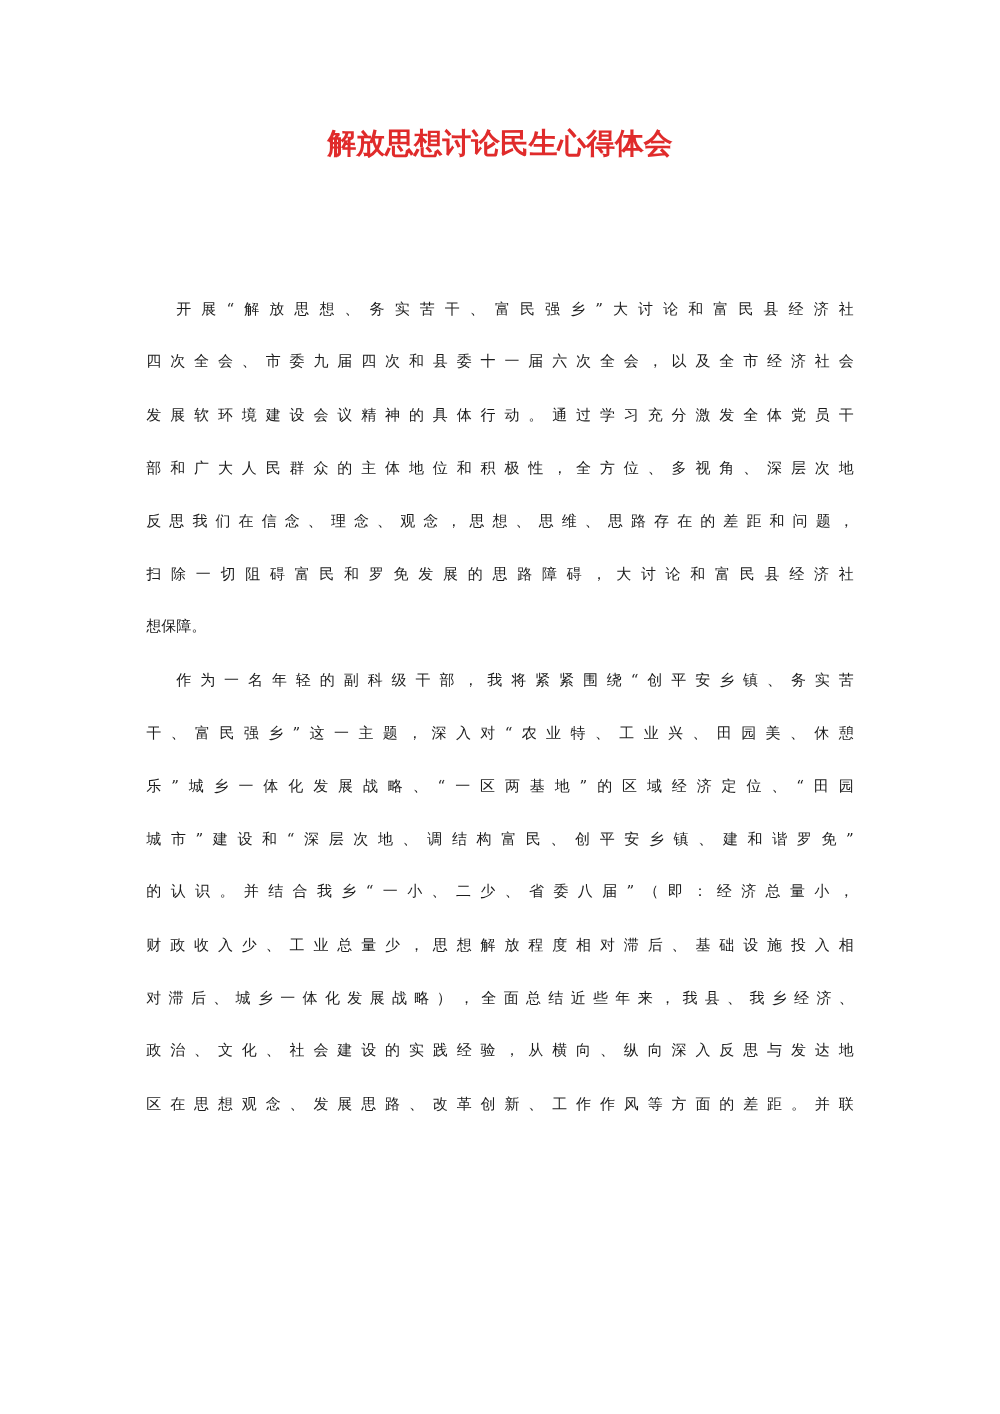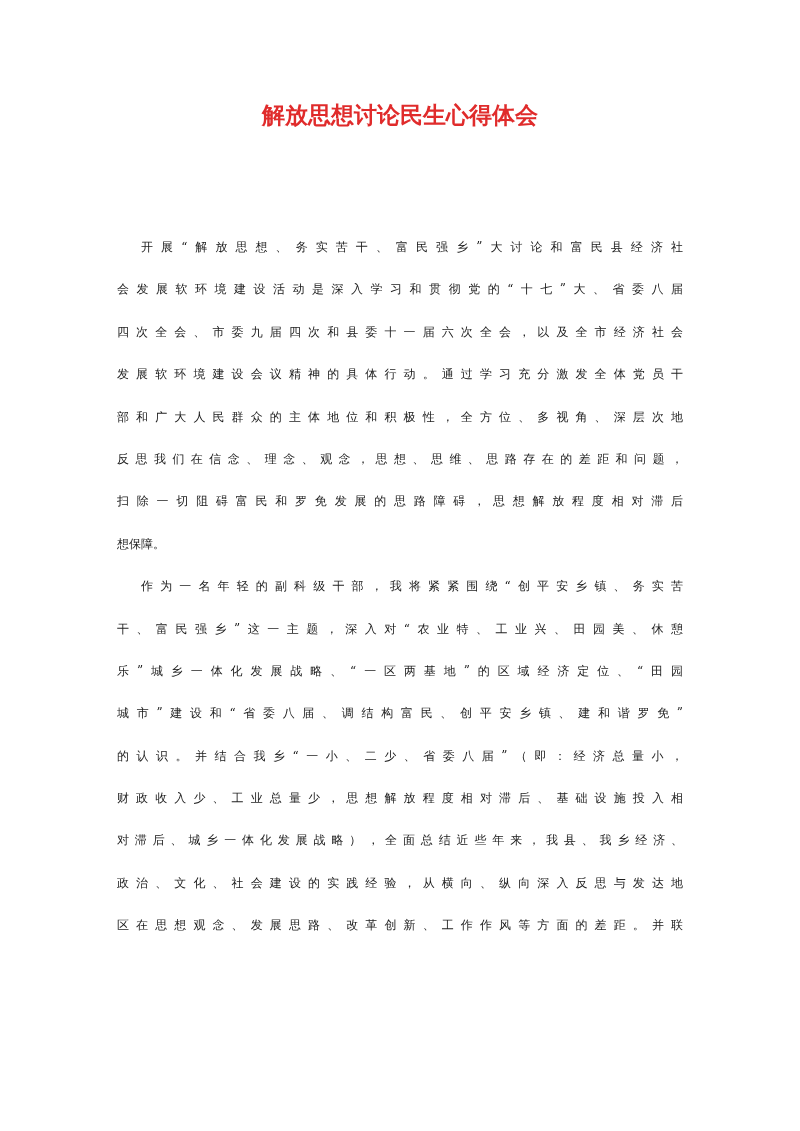--- a/index.html
+++ b/index.html
@@ -42,34 +42,33 @@
 <body>
 
 <div class="page">
 
   <h1 class="title">解放思想讨论民生心得体会</h1>
 
   <div class="doc-body">
 
     <div class="para">
       <div class="line indent">开展“解放思想、务实苦干、富民强乡”大讨论和富民县经济社</div>
-      <div class="line">会发展软环境建设活动是深入学习和贯彻党的“十七”大、省委八届</div>
       <div class="line">四次全会、市委九届四次和县委十一届六次全会，以及全市经济社会</div>
       <div class="line">发展软环境建设会议精神的具体行动。通过学习充分激发全体党员干</div>
       <div class="line">部和广大人民群众的主体地位和积极性，全方位、多视角、深层次地</div>
       <div class="line">反思我们在信念、理念、观念，思想、思维、思路存在的差距和问题，</div>
-      <div class="line">扫除一切阻碍富民和罗免发展的思路障碍，思想解放程度相对滞后</div>
+      <div class="line">扫除一切阻碍富民和罗免发展的思路障碍，大讨论和富民县经济社</div>
       <div class="line short">想保障。</div>
     </div>
 
     <div class="para">
       <div class="line indent">作为一名年轻的副科级干部，我将紧紧围绕“创平安乡镇、务实苦</div>
       <div class="line">干、富民强乡”这一主题，深入对“农业特、工业兴、田园美、休憩</div>
       <div class="line">乐”城乡一体化发展战略、“一区两基地”的区域经济定位、“田园</div>
-      <div class="line">城市”建设和“省委八届、调结构富民、创平安乡镇、建和谐罗免”</div>
+      <div class="line">城市”建设和“深层次地、调结构富民、创平安乡镇、建和谐罗免”</div>
       <div class="line">的认识。并结合我乡“一小、二少、省委八届”（即：经济总量小，</div>
       <div class="line">财政收入少、工业总量少，思想解放程度相对滞后、基础设施投入相</div>
       <div class="line">对滞后、城乡一体化发展战略），全面总结近些年来，我县、我乡经济、</div>
       <div class="line">政治、文化、社会建设的实践经验，从横向、纵向深入反思与发达地</div>
       <div class="line">区在思想观念、发展思路、改革创新、工作作风等方面的差距。并联</div>
     </div>
 
   </div>
 </div>
 

